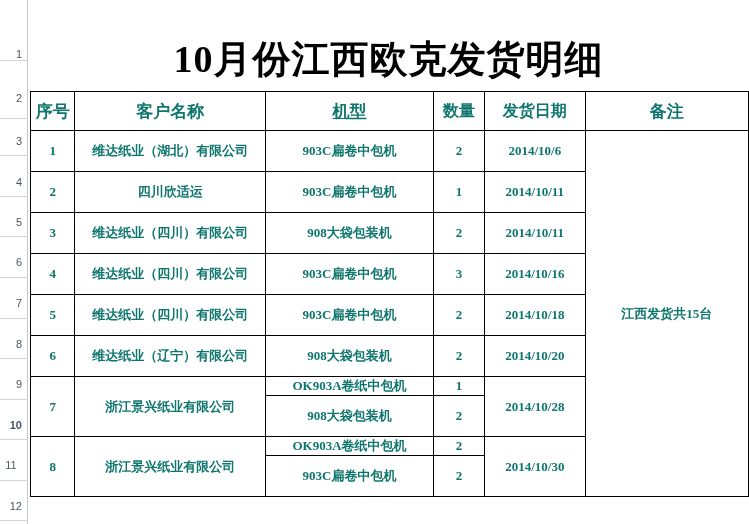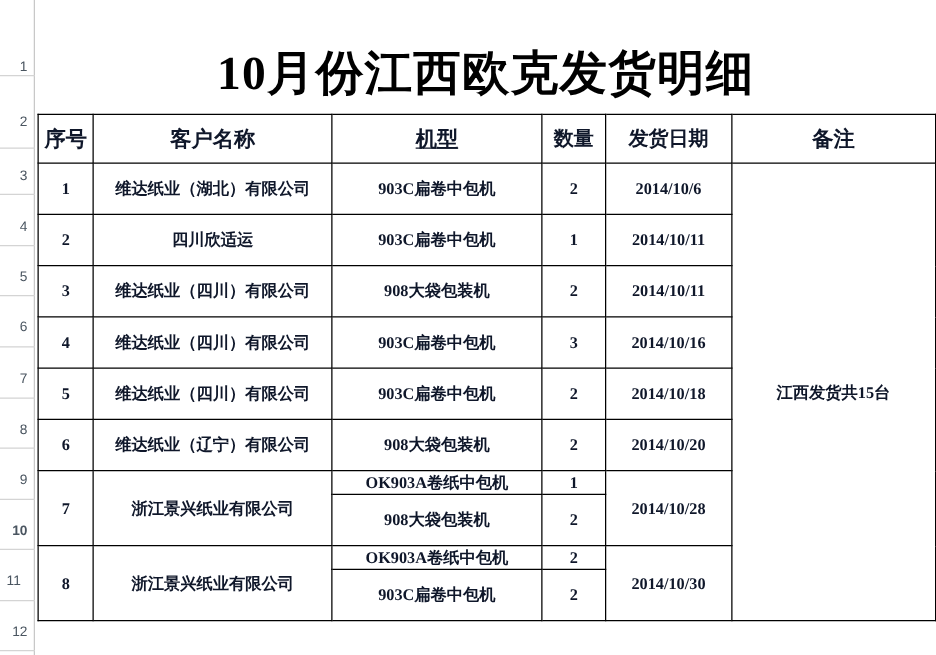--- a/index.html
+++ b/index.html
@@ -78,21 +78,21 @@
     border-collapse: collapse;
     table-layout: fixed;
     font-family: "Liberation Serif", serif;
   }
   table.main td {
     border: 1px solid #000000;
     text-align: center;
     vertical-align: middle;
     font-size: 13px;
     font-weight: bold;
-    color: #0f172a;
+    color: #0f766e;
     padding: 0 2px;
     white-space: nowrap;
     overflow: hidden;
   }
   table.main td.hdr {
     font-size: 17px;
     font-weight: bold;
     height: 38px;
   }
   table.main td.hdr-sm {

